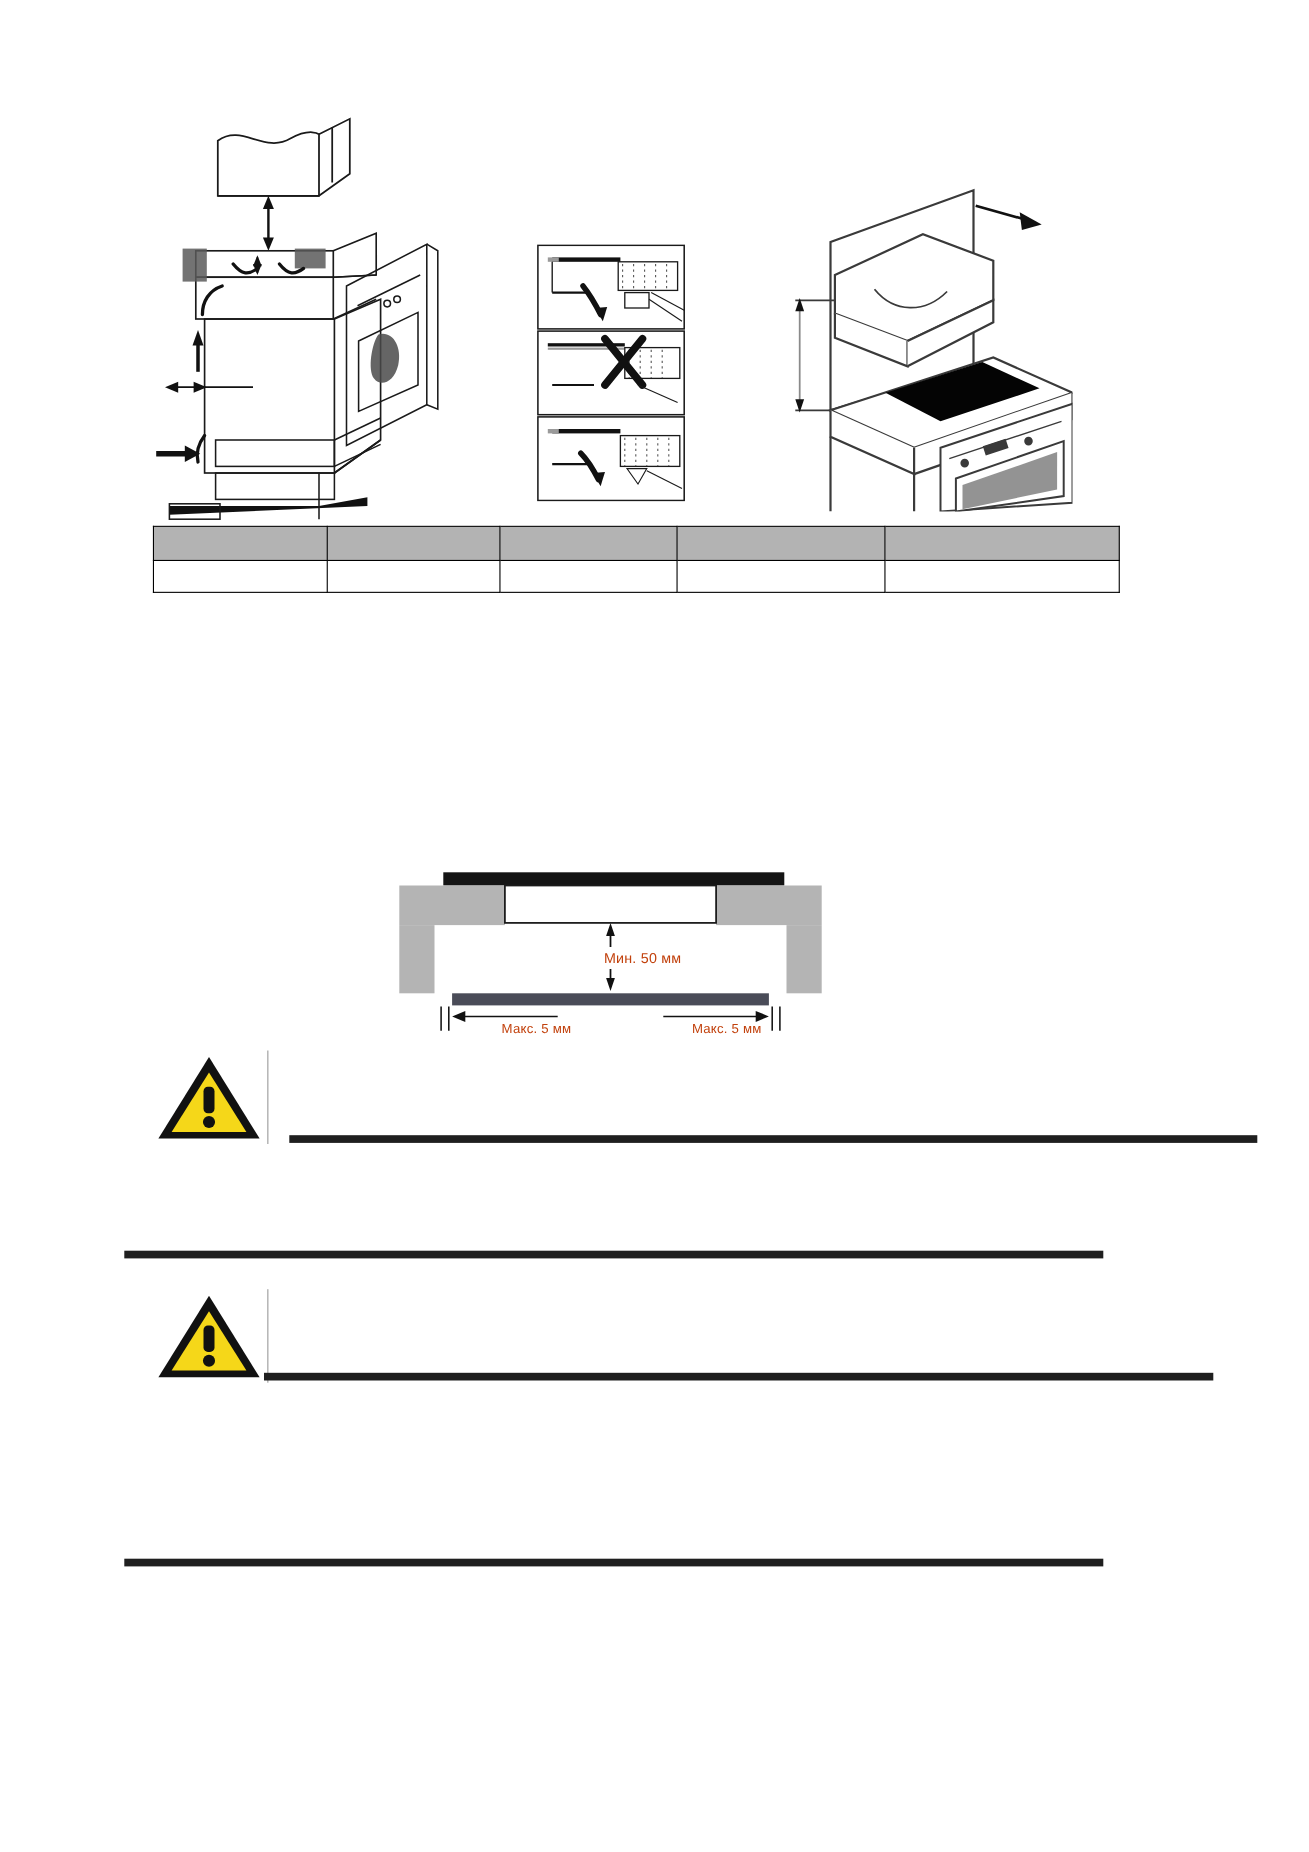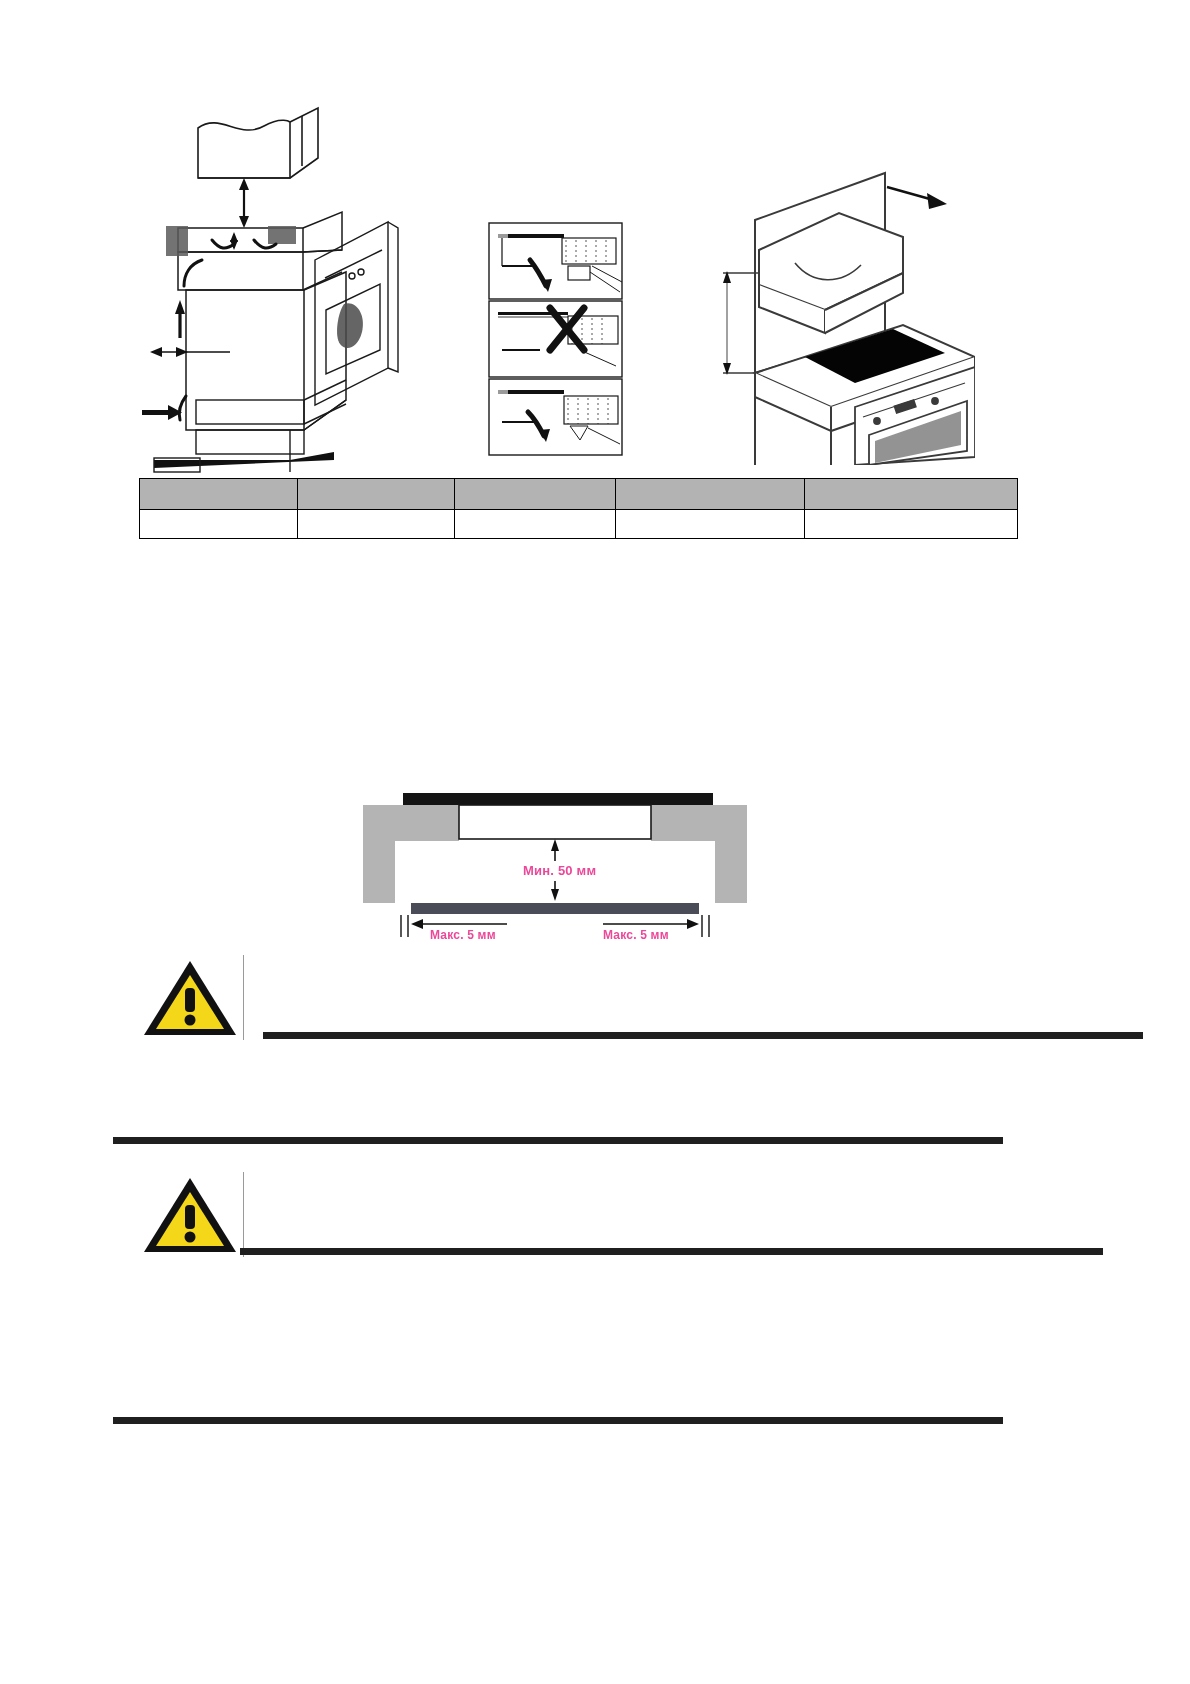--- a/index.html
+++ b/index.html
@@ -57,25 +57,26 @@
   #clearance-figure {
     position: absolute;
     left: 355px;
     top: 785px;
     width: 400px;
     height: 165px;
   }
   .dim-label {
     position: absolute;
     font-family: "Liberation Sans", sans-serif;
-    font-weight: bold;
+    font-weight: normal;
     font-size: 13px;
-    color: #ec4899;
+    color: #c2410c;
     white-space: nowrap;
     letter-spacing: 0.2px;
+    margin-left: 26px;
   }
 
   
   .warning-block { position: absolute; }
   .warning-icon { position: absolute; left: 0; top: 0; }
   .warning-divider {
     position: absolute;
     width: 1px;
     background: #9a9a9a;
   }

